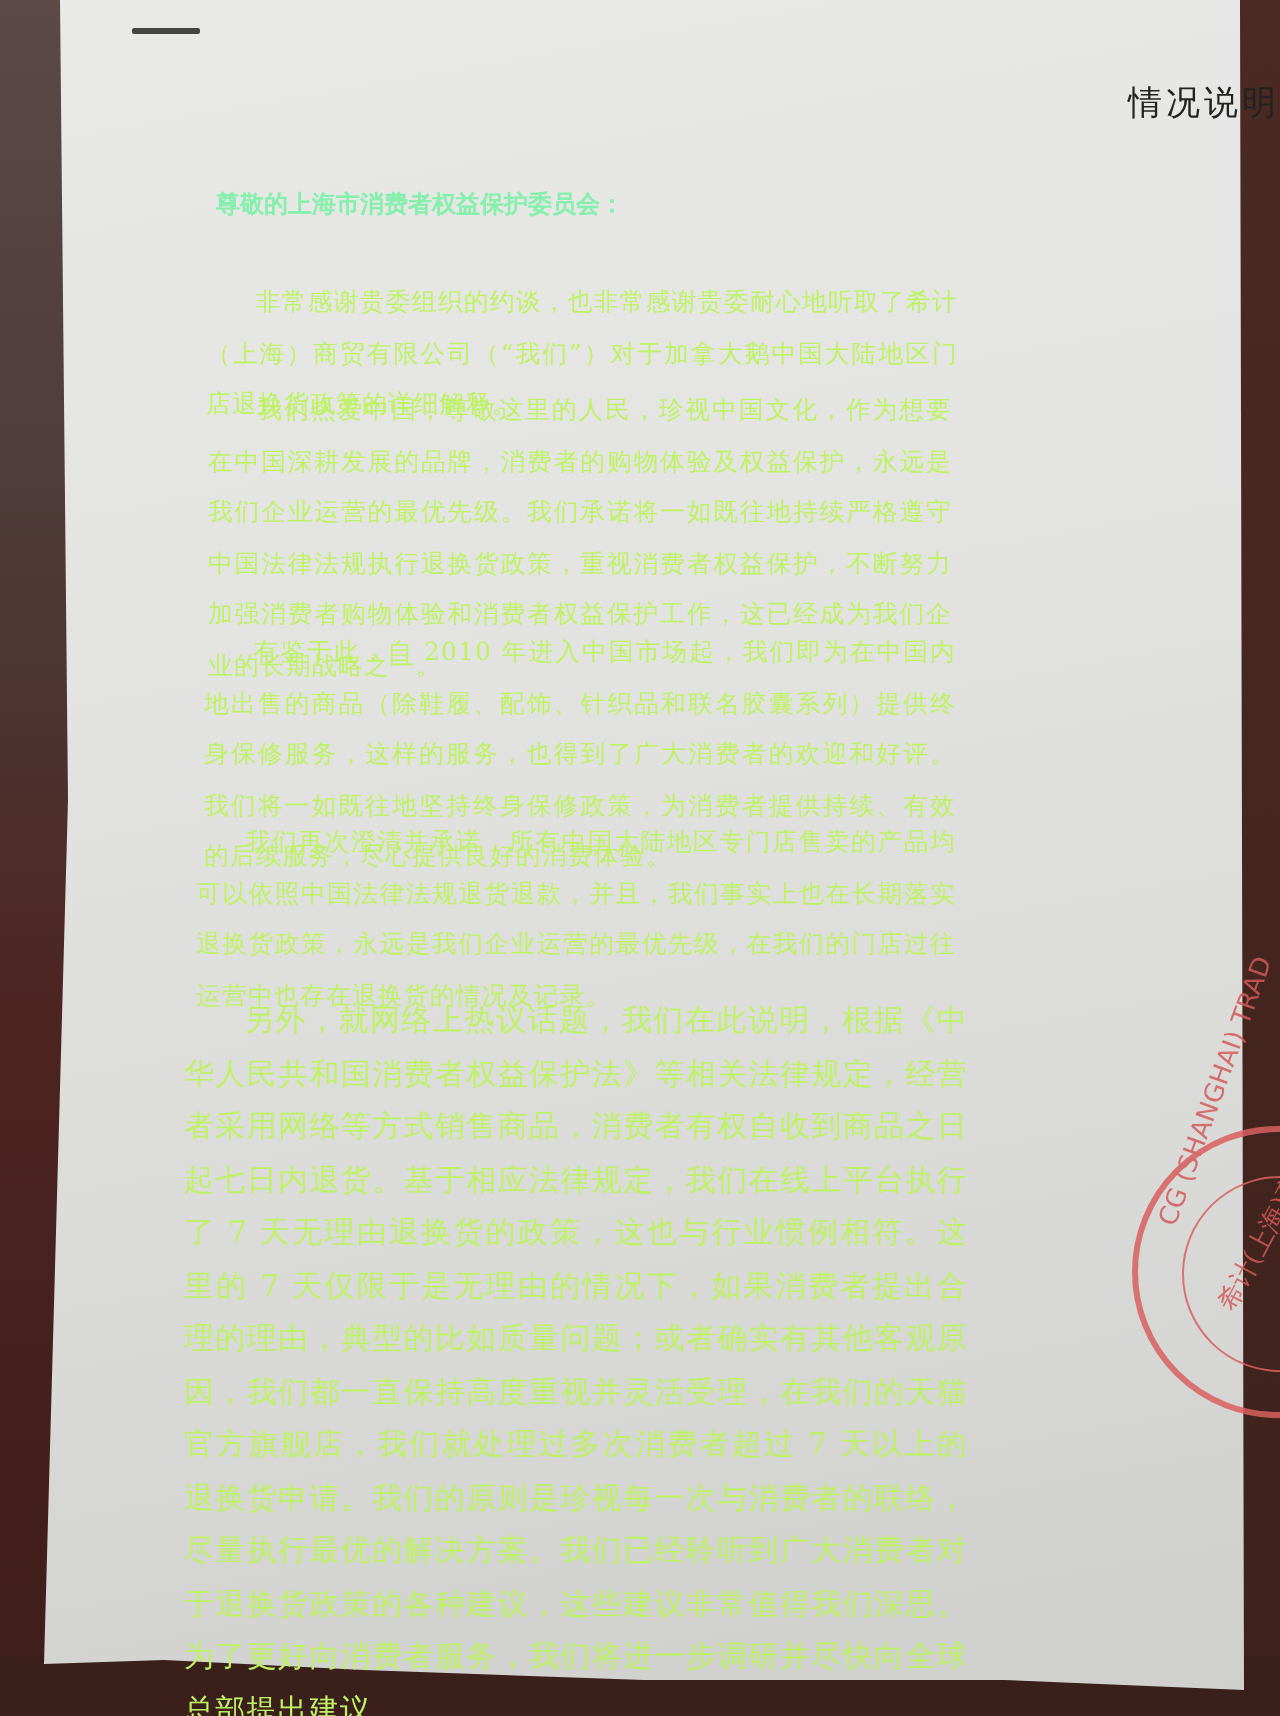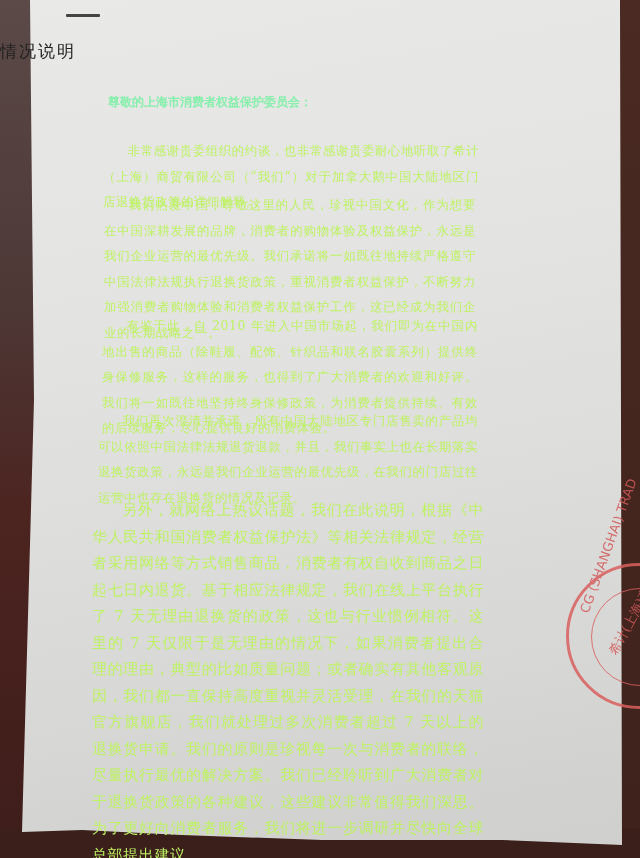--- a/index.html
+++ b/index.html
@@ -24,21 +24,21 @@
     position: absolute; left: 22px; top: 0; width: 600px; height: 845px;
     background: linear-gradient(170deg, #e9e9e7 0%, #e2e2e0 40%, #d8d8d6 75%, #cfcfcd 100%);
     clip-path: polygon(8px 0, 598px 0, 600px 845px, 480px 840px, 300px 840px, 160px 835px, 60px 830px, 0 832px, 12px 400px);
     box-shadow: 0 0 6px rgba(0,0,0,0.4);
   }
   .dash {
     position: absolute; left: 66px; top: 14px; width: 34px; height: 3px; background: #444;
     border-radius: 1px;
   }
   .title {
-    position: absolute; left: 0; width: 640px; top: 40px; text-align: left;
+    position: absolute; left: 0; width: 640px; top: 40px; text-align: right;
     font-size: 17px; color: #222; letter-spacing: 2px;
   }
   .salutation {
     position: absolute; left: 108px; top: 94px; font-size: 12px; color: #86efac; font-weight: bold;
   }
   .para {
     position: absolute; left: 103px; width: 372px;
     font-size: 12.4px; line-height: 25.5px; color: #bef264; text-indent: 2em;
     text-align: justify; letter-spacing: 0.6px;
   }

